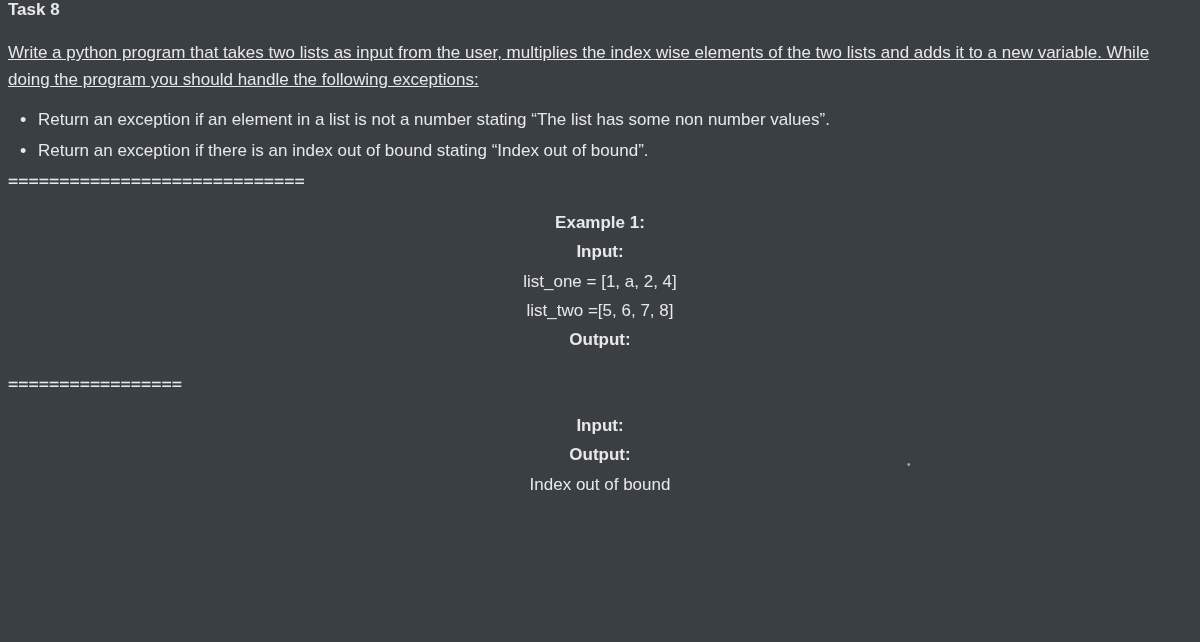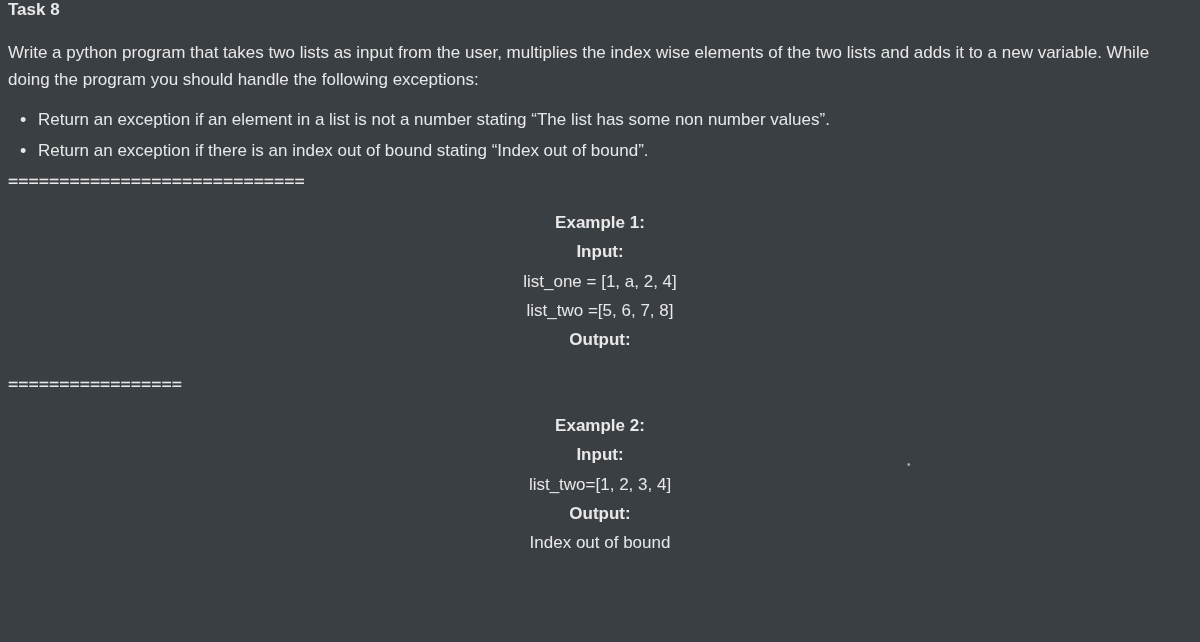--- a/index.html
+++ b/index.html
@@ -18,20 +18,21 @@
       height: 642px;
       overflow: hidden;
     }
     .task-header {
       font-weight: bold;
       margin-bottom: 16px;
       margin-top: -12px;
     }
     .description {
       margin-bottom: 12px;
+      text-decoration: underline;
     }
     .bullet-list {
       list-style: none;
       padding-left: 30px;
     }
     .bullet-list li {
       position: relative;
       margin-bottom: 4px;
     }
     .bullet-list li::before {
@@ -79,20 +80,18 @@
   <p class="bold">Example 1:</p>
   <p class="bold">Input:</p>
   <p>list_one = [1, a, 2, 4]</p>
   <p>list_two =[5, 6, 7, 8]</p>
   <p class="bold">Output:</p>
 </div>
 
 <p class="separator">=================</p>
 
 <div class="example-block">
-  <p class="bold">Example 2:</p>
   <p class="bold">Input:</p>
-  <p>list_two=[1, 2, 3, 4]</p>
   <p class="bold">Output:</p>
   <p>Index out of bound</p>
 </div>
 
 <span class="dot" style="left:907px; top:457px;">•</span>
 
 </body></html>

